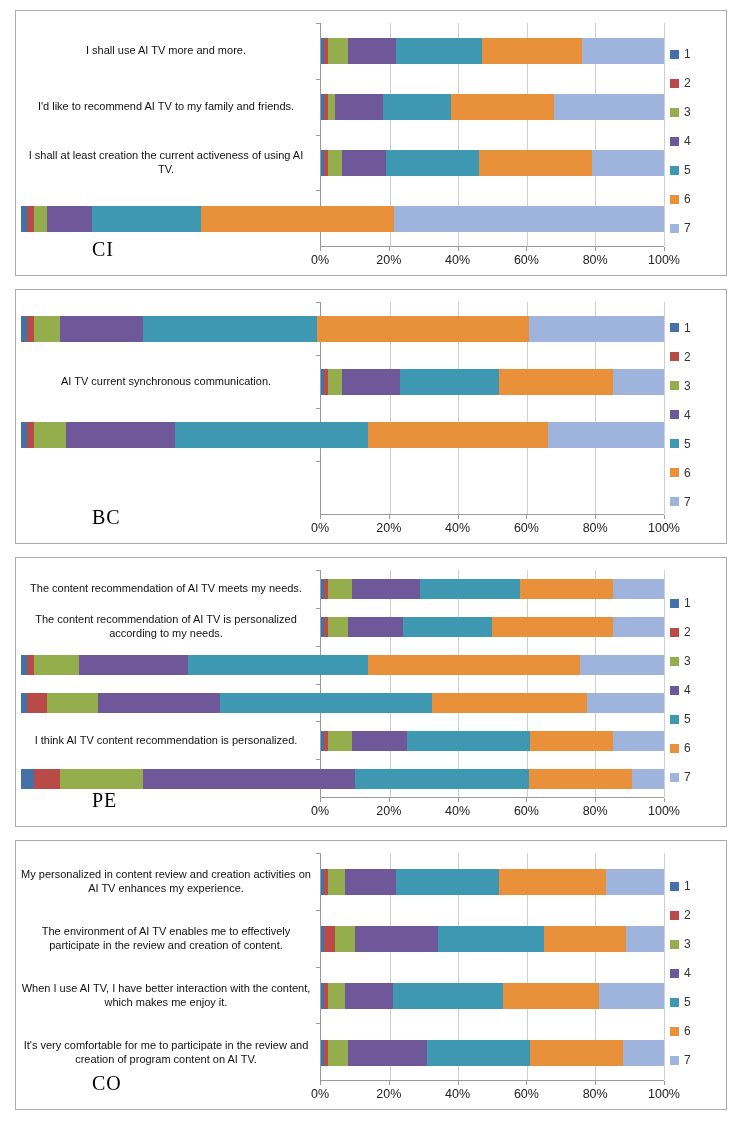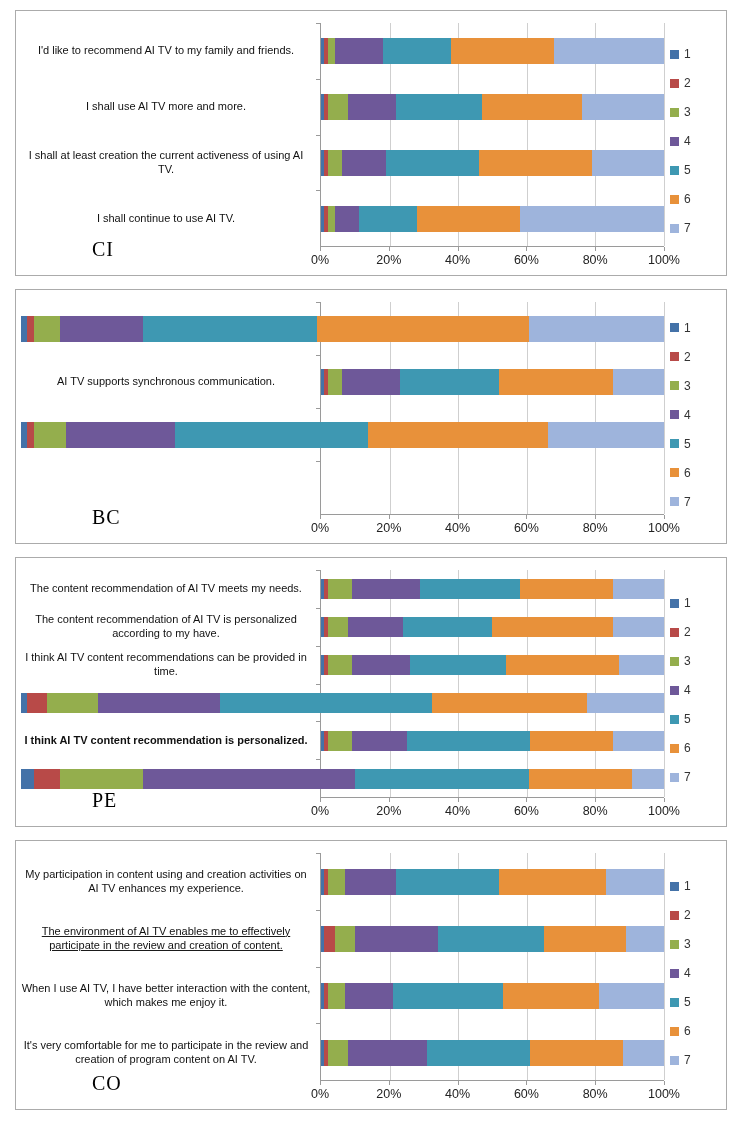--- a/index.html
+++ b/index.html
@@ -84,63 +84,62 @@
             <div class="gridline" style="left: 40%;"></div>
             <div class="gridline" style="left: 60%;"></div>
             <div class="gridline" style="left: 80%;"></div>
             <div class="gridline" style="left: 100%;"></div>
             <div class="ytick-mark" style="top: 0%;"></div>
             <div class="ytick-mark" style="top: 25%;"></div>
             <div class="ytick-mark" style="top: 50%;"></div>
             <div class="ytick-mark" style="top: 75%;"></div>
           </div>
           <div class="crow" style="height: 25%;">
+            <div class="crow-label">I shall use AI TV more and more.</div>
+            <div class="crow-barzone">
+              <div class="bar" style="height: 26px;">
+                <div class="seg" style="width: 1%; background: rgb(68, 114, 168);"></div>
+                <div class="seg" style="width: 1%; background: rgb(184, 74, 72);"></div>
+                <div class="seg" style="width: 6%; background: rgb(148, 174, 77);"></div>
+                <div class="seg" style="width: 14%; background: rgb(110, 88, 153);"></div>
+                <div class="seg" style="width: 25%; background: rgb(62, 152, 178);"></div>
+                <div class="seg" style="width: 29%; background: rgb(232, 145, 58);"></div>
+                <div class="seg" style="width: 24%; background: rgb(158, 180, 220);"></div>
+              </div>
+            </div>
+          </div>
+          <div class="crow" style="height: 25%;">
             <div class="crow-label">I'd like to recommend AI TV to my family and friends.</div>
             <div class="crow-barzone">
               <div class="bar" style="height: 26px;">
                 <div class="seg" style="width: 1%; background: rgb(68, 114, 168);"></div>
                 <div class="seg" style="width: 1%; background: rgb(184, 74, 72);"></div>
                 <div class="seg" style="width: 2%; background: rgb(148, 174, 77);"></div>
                 <div class="seg" style="width: 14%; background: rgb(110, 88, 153);"></div>
                 <div class="seg" style="width: 20%; background: rgb(62, 152, 178);"></div>
                 <div class="seg" style="width: 30%; background: rgb(232, 145, 58);"></div>
                 <div class="seg" style="width: 32%; background: rgb(158, 180, 220);"></div>
               </div>
             </div>
           </div>
           <div class="crow" style="height: 25%;">
-            <div class="crow-label">I shall use AI TV more and more.</div>
-            <div class="crow-barzone">
-              <div class="bar" style="height: 26px;">
-                <div class="seg" style="width: 1%; background: rgb(68, 114, 168);"></div>
-                <div class="seg" style="width: 1%; background: rgb(184, 74, 72);"></div>
-                <div class="seg" style="width: 6%; background: rgb(148, 174, 77);"></div>
-                <div class="seg" style="width: 14%; background: rgb(110, 88, 153);"></div>
-                <div class="seg" style="width: 25%; background: rgb(62, 152, 178);"></div>
-                <div class="seg" style="width: 29%; background: rgb(232, 145, 58);"></div>
-                <div class="seg" style="width: 24%; background: rgb(158, 180, 220);"></div>
-              </div>
-            </div>
-          </div>
-          <div class="crow" style="height: 25%;">
             <div class="crow-label">I shall at least creation the current activeness of using AI TV.</div>
             <div class="crow-barzone">
               <div class="bar" style="height: 26px;">
                 <div class="seg" style="width: 1%; background: rgb(68, 114, 168);"></div>
                 <div class="seg" style="width: 1%; background: rgb(184, 74, 72);"></div>
                 <div class="seg" style="width: 4%; background: rgb(148, 174, 77);"></div>
                 <div class="seg" style="width: 13%; background: rgb(110, 88, 153);"></div>
                 <div class="seg" style="width: 27%; background: rgb(62, 152, 178);"></div>
                 <div class="seg" style="width: 33%; background: rgb(232, 145, 58);"></div>
                 <div class="seg" style="width: 21%; background: rgb(158, 180, 220);"></div>
               </div>
             </div>
           </div>
           <div class="crow" style="height: 25%;">
-            <div class="crow-label">I shall continue to use AI TV.</div>
             <div class="crow-barzone">
               <div class="bar" style="height: 26px;">
                 <div class="seg" style="width: 1%; background: rgb(68, 114, 168);"></div>
                 <div class="seg" style="width: 1%; background: rgb(184, 74, 72);"></div>
                 <div class="seg" style="width: 2%; background: rgb(148, 174, 77);"></div>
                 <div class="seg" style="width: 7%; background: rgb(110, 88, 153);"></div>
                 <div class="seg" style="width: 17%; background: rgb(62, 152, 178);"></div>
                 <div class="seg" style="width: 30%; background: rgb(232, 145, 58);"></div>
                 <div class="seg" style="width: 42%; background: rgb(158, 180, 220);"></div>
               </div>
@@ -218,21 +217,21 @@
                 <div class="seg" style="width: 1%; background: rgb(184, 74, 72);"></div>
                 <div class="seg" style="width: 4%; background: rgb(148, 174, 77);"></div>
                 <div class="seg" style="width: 13%; background: rgb(110, 88, 153);"></div>
                 <div class="seg" style="width: 27%; background: rgb(62, 152, 178);"></div>
                 <div class="seg" style="width: 33%; background: rgb(232, 145, 58);"></div>
                 <div class="seg" style="width: 21%; background: rgb(158, 180, 220);"></div>
               </div>
             </div>
           </div>
           <div class="crow" style="height: 25%;">
-            <div class="crow-label">AI TV supports synchronous communication.</div>
+            <div class="crow-label">AI TV current synchronous communication.</div>
             <div class="crow-barzone">
               <div class="bar" style="height: 26px;">
                 <div class="seg" style="width: 1%; background: rgb(68, 114, 168);"></div>
                 <div class="seg" style="width: 1%; background: rgb(184, 74, 72);"></div>
                 <div class="seg" style="width: 4%; background: rgb(148, 174, 77);"></div>
                 <div class="seg" style="width: 17%; background: rgb(110, 88, 153);"></div>
                 <div class="seg" style="width: 29%; background: rgb(62, 152, 178);"></div>
                 <div class="seg" style="width: 33%; background: rgb(232, 145, 58);"></div>
                 <div class="seg" style="width: 15%; background: rgb(158, 180, 220);"></div>
               </div>
@@ -326,35 +325,34 @@
                 <div class="seg" style="width: 1%; background: rgb(184, 74, 72);"></div>
                 <div class="seg" style="width: 7%; background: rgb(148, 174, 77);"></div>
                 <div class="seg" style="width: 20%; background: rgb(110, 88, 153);"></div>
                 <div class="seg" style="width: 29%; background: rgb(62, 152, 178);"></div>
                 <div class="seg" style="width: 27%; background: rgb(232, 145, 58);"></div>
                 <div class="seg" style="width: 15%; background: rgb(158, 180, 220);"></div>
               </div>
             </div>
           </div>
           <div class="crow" style="height: 16.6667%;">
-            <div class="crow-label">The content recommendation of AI TV is personalized according to my have.</div>
+            <div class="crow-label">The content recommendation of AI TV is personalized according to my needs.</div>
             <div class="crow-barzone">
               <div class="bar" style="height: 20px;">
                 <div class="seg" style="width: 1%; background: rgb(68, 114, 168);"></div>
                 <div class="seg" style="width: 1%; background: rgb(184, 74, 72);"></div>
                 <div class="seg" style="width: 6%; background: rgb(148, 174, 77);"></div>
                 <div class="seg" style="width: 16%; background: rgb(110, 88, 153);"></div>
                 <div class="seg" style="width: 26%; background: rgb(62, 152, 178);"></div>
                 <div class="seg" style="width: 35%; background: rgb(232, 145, 58);"></div>
                 <div class="seg" style="width: 15%; background: rgb(158, 180, 220);"></div>
               </div>
             </div>
           </div>
           <div class="crow" style="height: 16.6667%;">
-            <div class="crow-label">I think AI TV content recommendations can be provided in time.</div>
             <div class="crow-barzone">
               <div class="bar" style="height: 20px;">
                 <div class="seg" style="width: 1%; background: rgb(68, 114, 168);"></div>
                 <div class="seg" style="width: 1%; background: rgb(184, 74, 72);"></div>
                 <div class="seg" style="width: 7%; background: rgb(148, 174, 77);"></div>
                 <div class="seg" style="width: 17%; background: rgb(110, 88, 153);"></div>
                 <div class="seg" style="width: 28%; background: rgb(62, 152, 178);"></div>
                 <div class="seg" style="width: 33%; background: rgb(232, 145, 58);"></div>
                 <div class="seg" style="width: 13%; background: rgb(158, 180, 220);"></div>
               </div>
@@ -366,21 +364,21 @@
                 <div class="seg" style="width: 1%; background: rgb(68, 114, 168);"></div>
                 <div class="seg" style="width: 3%; background: rgb(184, 74, 72);"></div>
                 <div class="seg" style="width: 8%; background: rgb(148, 174, 77);"></div>
                 <div class="seg" style="width: 19%; background: rgb(110, 88, 153);"></div>
                 <div class="seg" style="width: 33%; background: rgb(62, 152, 178);"></div>
                 <div class="seg" style="width: 24%; background: rgb(232, 145, 58);"></div>
                 <div class="seg" style="width: 12%; background: rgb(158, 180, 220);"></div>
               </div>
             </div>
           </div>
-          <div class="crow" style="height: 16.6667%; font-weight: bold;">
+          <div class="crow" style="height: 16.6667%;">
             <div class="crow-label">I think AI TV content recommendation is personalized.</div>
             <div class="crow-barzone">
               <div class="bar" style="height: 20px;">
                 <div class="seg" style="width: 1%; background: rgb(68, 114, 168);"></div>
                 <div class="seg" style="width: 1%; background: rgb(184, 74, 72);"></div>
                 <div class="seg" style="width: 7%; background: rgb(148, 174, 77);"></div>
                 <div class="seg" style="width: 16%; background: rgb(110, 88, 153);"></div>
                 <div class="seg" style="width: 36%; background: rgb(62, 152, 178);"></div>
                 <div class="seg" style="width: 24%; background: rgb(232, 145, 58);"></div>
                 <div class="seg" style="width: 15%; background: rgb(158, 180, 220);"></div>
@@ -459,34 +457,34 @@
             <div class="gridline" style="left: 40%;"></div>
             <div class="gridline" style="left: 60%;"></div>
             <div class="gridline" style="left: 80%;"></div>
             <div class="gridline" style="left: 100%;"></div>
             <div class="ytick-mark" style="top: 0%;"></div>
             <div class="ytick-mark" style="top: 25%;"></div>
             <div class="ytick-mark" style="top: 50%;"></div>
             <div class="ytick-mark" style="top: 75%;"></div>
           </div>
           <div class="crow" style="height: 25%;">
-            <div class="crow-label">My participation in content using and creation activities on AI TV enhances my experience.</div>
+            <div class="crow-label">My personalized in content review and creation activities on AI TV enhances my experience.</div>
             <div class="crow-barzone">
               <div class="bar" style="height: 26px;">
                 <div class="seg" style="width: 1%; background: rgb(68, 114, 168);"></div>
                 <div class="seg" style="width: 1%; background: rgb(184, 74, 72);"></div>
                 <div class="seg" style="width: 5%; background: rgb(148, 174, 77);"></div>
                 <div class="seg" style="width: 15%; background: rgb(110, 88, 153);"></div>
                 <div class="seg" style="width: 30%; background: rgb(62, 152, 178);"></div>
                 <div class="seg" style="width: 31%; background: rgb(232, 145, 58);"></div>
                 <div class="seg" style="width: 17%; background: rgb(158, 180, 220);"></div>
               </div>
             </div>
           </div>
-          <div class="crow" style="height: 25%; text-decoration: underline;">
+          <div class="crow" style="height: 25%;">
             <div class="crow-label">The environment of AI TV enables me to effectively participate in the review and creation of content.</div>
             <div class="crow-barzone">
               <div class="bar" style="height: 26px;">
                 <div class="seg" style="width: 1%; background: rgb(68, 114, 168);"></div>
                 <div class="seg" style="width: 3%; background: rgb(184, 74, 72);"></div>
                 <div class="seg" style="width: 6%; background: rgb(148, 174, 77);"></div>
                 <div class="seg" style="width: 24%; background: rgb(110, 88, 153);"></div>
                 <div class="seg" style="width: 31%; background: rgb(62, 152, 178);"></div>
                 <div class="seg" style="width: 24%; background: rgb(232, 145, 58);"></div>
                 <div class="seg" style="width: 11%; background: rgb(158, 180, 220);"></div>

